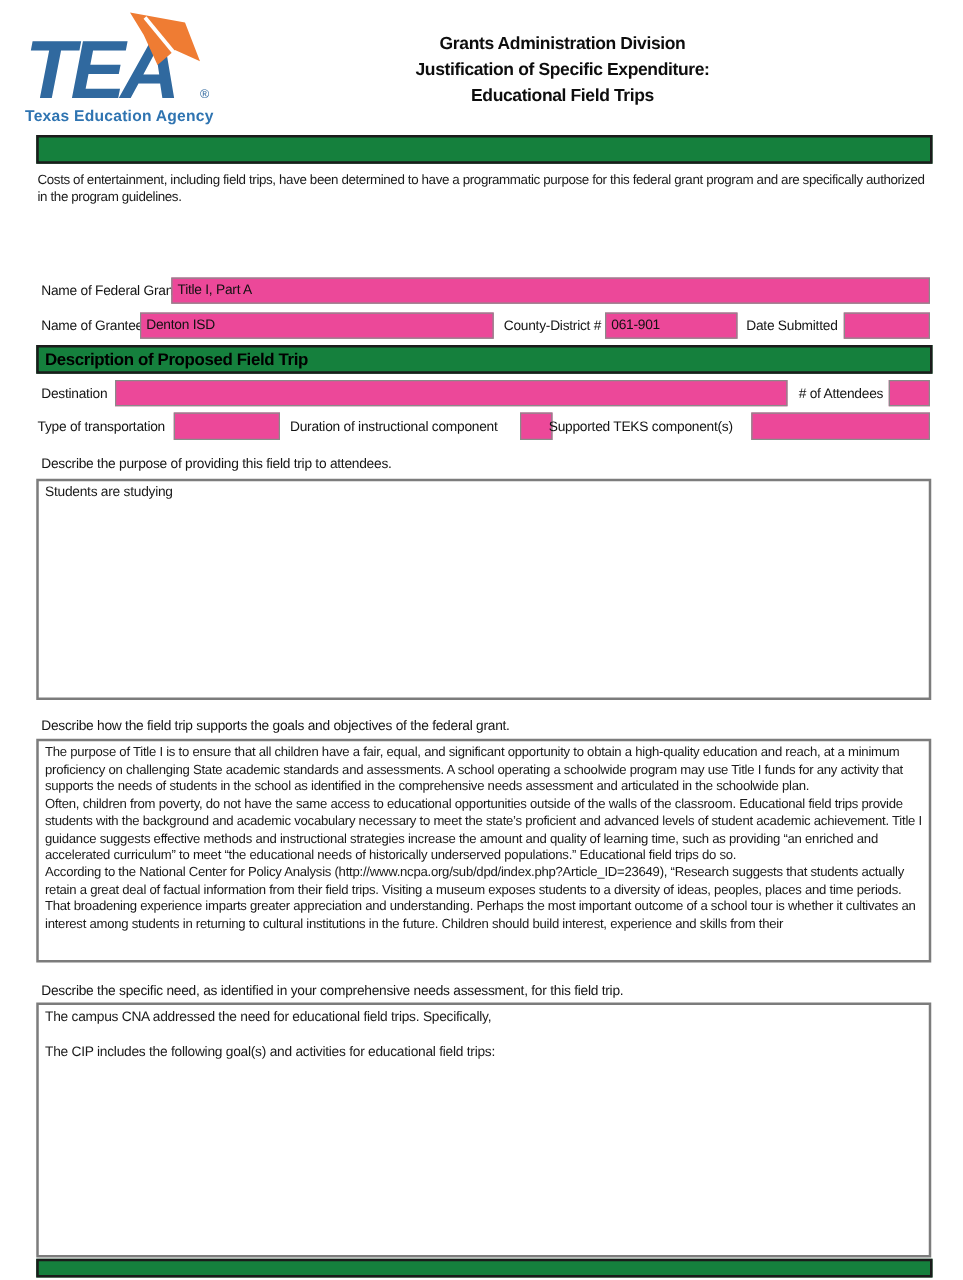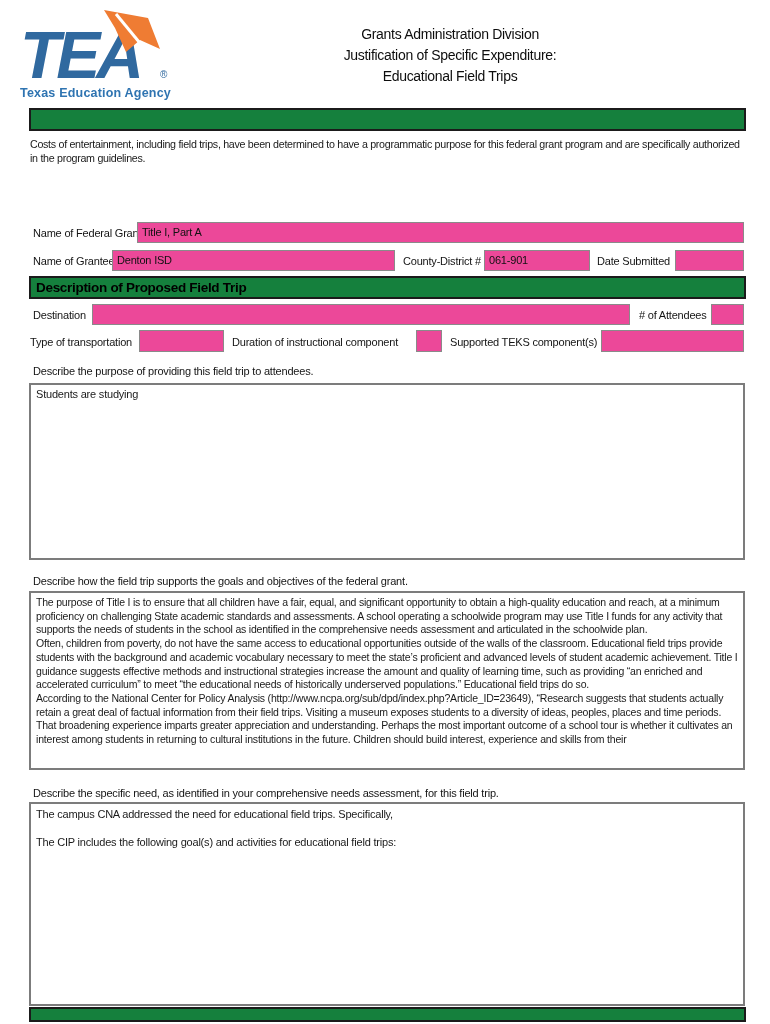--- a/index.html
+++ b/index.html
@@ -15,21 +15,21 @@
     background:#15803d;
     border:2px solid #1b1b1b;
   }
   .bar .bar-text {
     font-weight:bold; font-size:13.5px; letter-spacing:-0.3px;
     color:#000; padding:2px 0 0 5px; white-space:nowrap;
   }
   
   .title-block {
     left:160px; top:24px; width:580px; text-align:center;
-    font-weight:normal; font-size:14px; letter-spacing:-0.3px;
+    font-weight:bold; font-size:14px; letter-spacing:-0.3px;
     line-height:21px; color:#0d0d0d;
   }
   
   .intro { left:30px; top:138px; width:714px; }
   .intro p {
     margin:0 0 8px 0; font-size:10.7px; letter-spacing:-0.3px;
     line-height:13.6px; color:#1a1a1a;
   }
   
   .lbl { font-size:11px; letter-spacing:-0.2px; color:#141414; white-space:nowrap; }
@@ -91,21 +91,21 @@
 
 <div class="abs lbl" style="left:33px; top:309px;">Destination</div>
 <div class="abs ibox" style="left:92px; top:304px; width:538px; height:21px;"></div>
 <div class="abs lbl" style="left:639px; top:309px;"># of Attendees</div>
 <div class="abs ibox" style="left:711px; top:304px; width:33px; height:21px;"></div>
 
 <div class="abs lbl" style="left:30px; top:336px;">Type of transportation</div>
 <div class="abs ibox" style="left:139px; top:330px; width:85px; height:22px;"></div>
 <div class="abs lbl" style="left:232px; top:336px;">Duration of instructional component</div>
 <div class="abs ibox" style="left:416px; top:330px; width:26px; height:22px;"></div>
-<div class="abs lbl" style="left:450px; top:336px;text-align:right;">Supported TEKS component(s)</div>
+<div class="abs lbl" style="left:439px; top:336px;text-align:right;">Supported TEKS component(s)</div>
 <div class="abs ibox" style="left:601px; top:330px; width:143px; height:22px;"></div>
 
 <div class="abs lbl" style="left:33px; top:365px;">Describe the purpose of providing this field trip to attendees.</div>
 <div class="abs tbox" style="left:29px; top:383px; width:716px; height:177px; font-size:11px;">Students are studying</div>
 
 <div class="abs lbl" style="left:33px; top:575px;">Describe how the field trip supports the goals and objectives of the federal grant.</div>
 <div class="abs tbox" style="left:29px; top:591px; width:716px; height:179px;">The purpose of Title I is to ensure that all children have a fair, equal, and significant opportunity to obtain a high-quality education and reach, at a minimum proficiency on challenging State academic standards and assessments. A school operating a schoolwide program may use Title I funds for any activity that supports the needs of students in the school as identified in the comprehensive needs assessment and articulated in the schoolwide plan.
 Often, children from poverty, do not have the same access to educational opportunities outside of the walls of the classroom. Educational field trips provide students with the background and academic vocabulary necessary to meet the state’s proficient and advanced levels of student academic achievement. Title I guidance suggests effective methods and instructional strategies increase the amount and quality of learning time, such as providing “an enriched and accelerated curriculum” to meet “the educational needs of historically underserved populations.” Educational field trips do so.
 According to the National Center for Policy Analysis (http://www.ncpa.org/sub/dpd/index.php?Article_ID=23649), “Research suggests that students actually retain a great deal of factual information from their field trips. Visiting a museum exposes students to a diversity of ideas, peoples, places and time periods. That broadening experience imparts greater appreciation and understanding. Perhaps the most important outcome of a school tour is whether it cultivates an interest among students in returning to cultural institutions in the future. Children should build interest, experience and skills from their</div>
 

